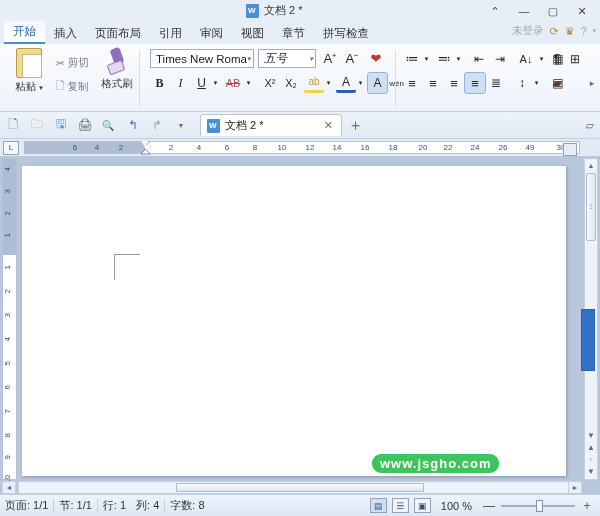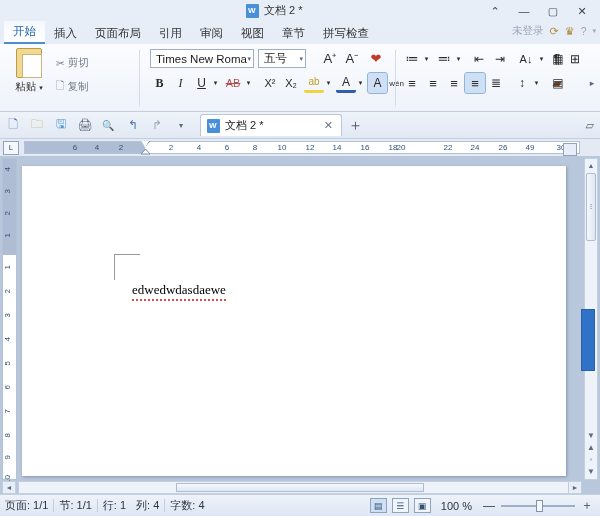--- a/index.html
+++ b/index.html
@@ -122,21 +122,21 @@
 
   
   .fontg { left: 142px; width: 254px; }
   .fontbox {
     position: absolute; top: 5px; height: 19px;
     border: 1px solid #9fb0c6; background: #fff;
     display: flex; align-items: center; padding: 0 2px 0 5px;
     font-size: 11.5px; color: #1a1a1a; cursor: default;
   }
   .fontname { left: 8px; width: 104px; }
-  .fontsize { left: 116px; width: 48px; }
+  .fontsize { left: 116px; width: 58px; font-style: italic; }
   .caret { margin-left: auto; font-size: 7px; color: #5a6a80; }
   .ibtn {
     position: absolute; display: flex; align-items: center;
     justify-content: center; cursor: default; border-radius: 2px;
     color: #2a2a2a;
   }
   .ibtn.on { background: #cfe0f5; outline: 1px solid #8fb4dd; }
   .row2 { top: 29px; height: 20px; }
 
   
@@ -399,20 +399,24 @@
           <span style="font-size:7px">▾</span>
         </div>
       </div>
       <div class="small-cmd" style="left:52px; top:10px;">
         <span>✂</span>
         <span>剪切</span>
       </div>
       <div class="small-cmd" style="left:52px; top:34px;">
         <span>🗋</span>
         <span>复制</span>
+      </div>
+      <div class="fmt-btn">
+        <div class="brush"></div>
+        <div class="btn-lbl">格式刷</div>
       </div>
       <div class="rsep" style="left:137px;"></div>
     </div>
 
     <div class="rgroup fontg">
       <div class="fontbox fontname">
         <span>Times New Roma</span>
         <span class="caret">▾</span>
       </div>
       <div class="fontbox fontsize">
@@ -494,21 +498,21 @@
       <div class="rtick" style="left:96px">2</div>
       <div class="rtick" style="left:146px">2</div>
       <div class="rtick" style="left:174px">4</div>
       <div class="rtick" style="left:202px">6</div>
       <div class="rtick" style="left:230px">8</div>
       <div class="rtick" style="left:257px">10</div>
       <div class="rtick" style="left:285px">12</div>
       <div class="rtick" style="left:312px">14</div>
       <div class="rtick" style="left:340px">16</div>
       <div class="rtick" style="left:368px">18</div>
-      <div class="rtick" style="left:376px">20</div>
+      <div class="rtick" style="left:398px">20</div>
       <div class="rtick" style="left:423px">22</div>
       <div class="rtick" style="left:450px">24</div>
       <div class="rtick" style="left:478px">26</div>
       <div class="rtick" style="left:505px">49</div>
       <div class="rtick" style="left:536px">30</div>
       <div class="indent-marker" style="left:116px;">
         <svg width="9" height="14" viewBox="0 0 9 14">
           <polygon points="0,0 9,0 4.5,5" fill="#ffffff" stroke="#5c7190" stroke-width="0.8"></polygon>
           <polygon points="4.5,8 9,13 0,13" fill="#ffffff" stroke="#5c7190" stroke-width="0.8"></polygon>
         </svg>
@@ -532,21 +536,20 @@
       <div class="vtick" style="top:202px">5</div>
       <div class="vtick" style="top:226px">6</div>
       <div class="vtick" style="top:250px">7</div>
       <div class="vtick" style="top:274px">8</div>
       <div class="vtick" style="top:296px">9</div>
       <div class="vtick" style="top:316px">10</div>
     </div>
 
     <div class="page">
       <div class="corner-mark"></div>
-      <div class="doc-text">edwedwdasdaewe</div>
     </div>
 
     <div class="vscroll">
       <div class="sb-btn" style="top:0">▲</div>
       <div class="sb-thumb"></div>
       <div class="blue-mark"></div>
       <div class="nav-btns">
         <span class="nav-b">▼</span>
         <span class="nav-b">▲</span>
         <span class="nav-b">◦</span>
@@ -562,33 +565,34 @@
   </div>
 
   <div class="statusbar">
     <div class="st-item">页面: 1/1</div>
     <div class="st-sep"></div>
     <div class="st-item">节: 1/1</div>
     <div class="st-sep"></div>
     <div class="st-item">行: 1</div>
     <div class="st-item">列: 4</div>
     <div class="st-sep"></div>
-    <div class="st-item">字数: 4</div>
+    <div class="st-item">字数: 8</div>
     <div class="st-right">
       <div class="viewbtn on">▤</div>
       <div class="viewbtn">☰</div>
       <div class="viewbtn">▣</div>
       <span class="st-item">100 %</span>
       <span class="zbtn">—</span>
       <div class="zoomslider">
         <div class="zs-track"></div>
         <div class="zs-mid"></div>
         <div class="zs-knob"></div>
       </div>
       <span class="zbtn">＋</span>
     </div>
   </div>
 
 
   <div class="wm-bottom">
+    <div class="wm-green-pill">www.jsgho.com</div>
   </div>
 
 </div>
 
 </body></html>

